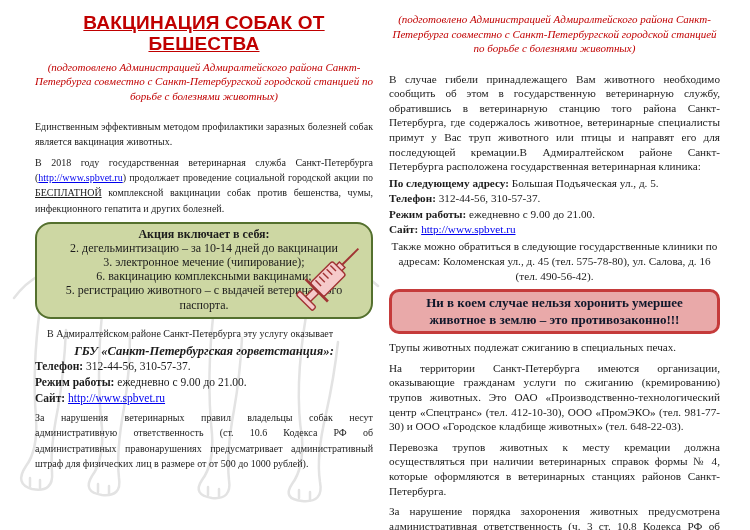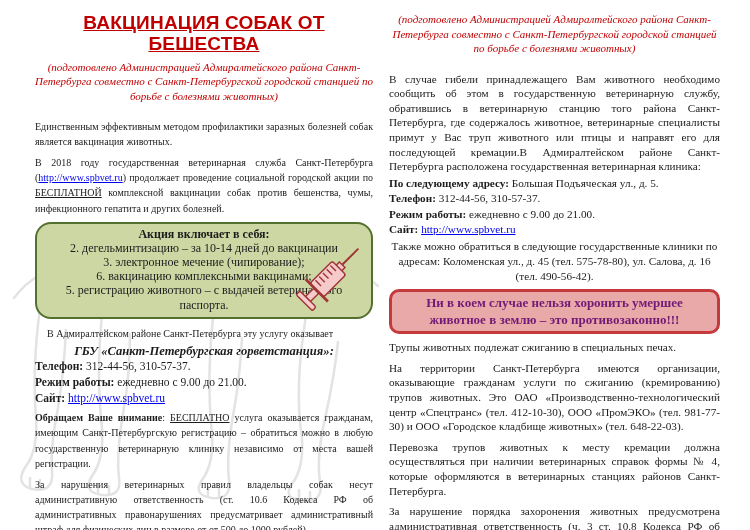--- a/index.html
+++ b/index.html
@@ -20,21 +20,21 @@
   .indent{text-indent:12px}
   .emph{font-weight:normal;text-decoration:underline}
   .link{color:#0000EE;text-decoration:underline;cursor:pointer}
   .contact{font-size:11.5px;line-height:15.8px;text-align:left;margin:0}
   .col-right .contact{font-size:11.2px;line-height:15.4px}
   .org{font-size:12.6px;font-weight:bold;font-style:italic;text-align:center;line-height:16px;margin:0}
   .green-box{position:relative;background:#CDD7A3;border:2px solid #54702E;border-radius:16px;
              padding:3px 19px 5px;margin:1px 0 7px;text-align:center;font-size:12px;line-height:14.2px}
   .green-box .heading{font-weight:bold}
   .syringe{position:absolute;right:-4px;top:8px;width:88px;height:88px;pointer-events:none}
-  .warning{background:#E9A9A9;border:3px solid #C53B3B;border-radius:10px;color:#701a75;font-weight:bold;
+  .warning{background:#E9A9A9;border:3px solid #C53B3B;border-radius:10px;color:#0f172a;font-weight:bold;
            font-size:13px;line-height:16.6px;text-align:center;padding:3px 8px;margin:3px 0 6px}
   .watermark{position:absolute;left:6px;top:238px;width:376px;height:288px;z-index:0}
   .mb2{margin-bottom:2px}.mb4{margin-bottom:4px}.mt2{margin-top:2px}
 </style>
 </head>
 <body>
 
 <div class="page">
 
   <svg class="watermark" viewBox="0 0 376 288" aria-hidden="true">
@@ -82,21 +82,20 @@
         </g>
       </svg>
     </div>
 
     <p class="body indent mb2">В Адмиралтейском районе Санкт-Петербурга эту услугу оказывает</p>
     <p class="org">ГБУ «Санкт-Петербургская горветстанция»:</p>
     <p class="contact"><b>Телефон:</b><span> 312-44-56, 310-57-37.</span></p>
     <p class="contact"><b>Режим работы:</b><span> ежедневно с 9.00 до 21.00.</span></p>
     <p class="contact mb4"><b>Сайт:</b> <span class="link">http://www.spbvet.ru</span></p>
 
-    <p class="body mt2"><b>Обращаем Ваше внимание</b><span>: </span><span class="emph">БЕСПЛАТНО</span><span> услуга оказывается гражданам, имеющим Санкт-Петербургскую регистрацию – обратиться можно в любую государственную ветеринарную клинику независимо от места вашей регистрации.</span></p>
 
     <p class="body">За нарушения ветеринарных правил владельцы собак несут административную ответственность (ст. 10.6 Кодекса РФ об административных правонарушениях предусматривает административный штраф для физических лиц в размере от от 500 до 1000 рублей).</p>
   </div>
 
   <div class="col col-right">
     <p class="subtitle">(подготовлено Администрацией Адмиралтейского района Санкт-Петербурга совместно с Санкт-Петербургской городской станцией по борьбе с болезнями животных)</p>
 
     <p class="body mb2">В случае гибели принадлежащего Вам животного необходимо сообщить об этом в государственную ветеринарную службу, обратившись в ветеринарную станцию того района Санкт-Петербурга, где содержалось животное, ветеринарные специалисты примут у Вас труп животного или птицы и направят его для последующей кремации.В Адмиралтейском районе Санкт-Петербурга расположена государственная ветеринарная клиника:</p>
 
     <p class="contact"><b>По следующему адресу:</b><span> Большая Подъяческая ул., д. 5.</span></p>

